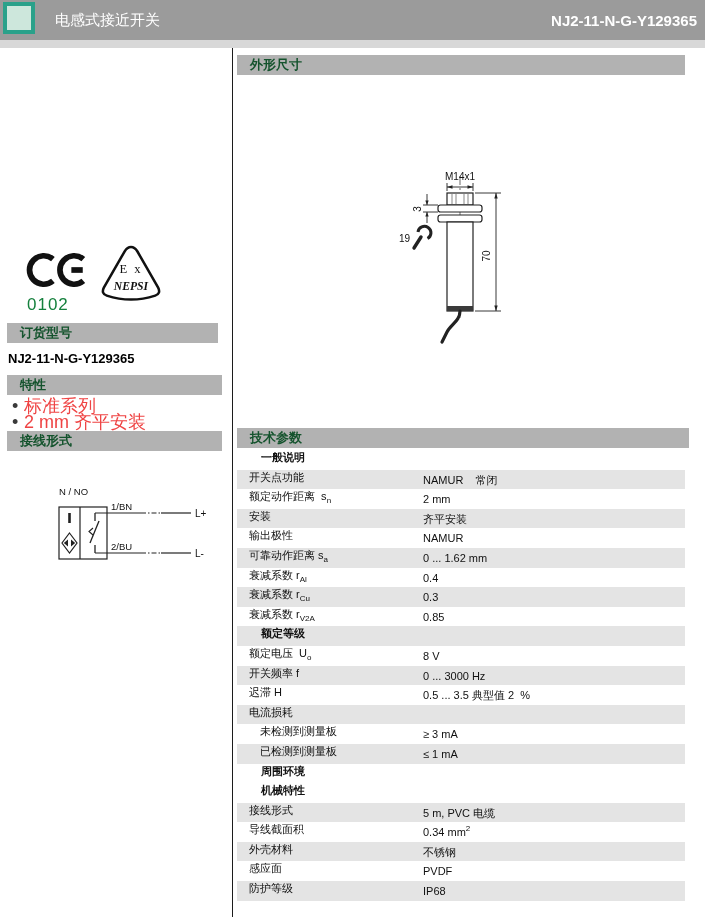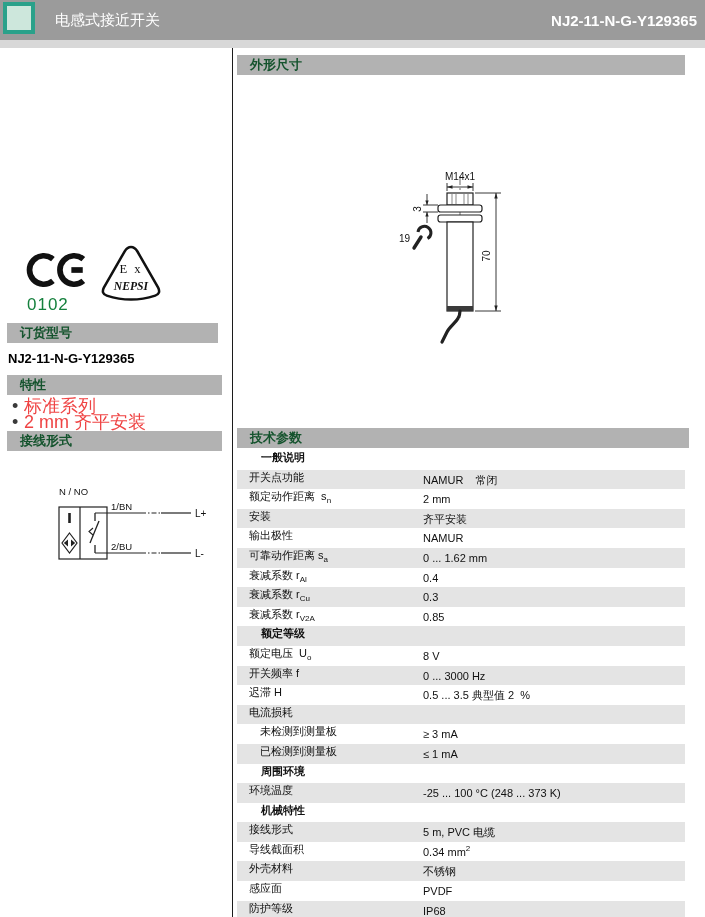--- a/index.html
+++ b/index.html
@@ -261,24 +261,20 @@
     <span class="tval"><span class="vmain">≥ 3 mA</span><sup class="vsup"></sup></span>
   </div>
         <div class="trow gray indent2">
     <span class="tlabel"><span class="lmain">已检测到测量板</span><sub class="lsub"></sub></span>
     <span class="tval"><span class="vmain">≤ 1 mA</span><sup class="vsup"></sup></span>
   </div>
         <div class="trow header">
     <span class="tlabel"><span class="lmain">周围环境</span><sub class="lsub"></sub></span>
     <span class="tval"><span class="vmain"></span><sup class="vsup"></sup></span>
   </div>
-        <div class="trow gray">
-    <span class="tlabel"><span class="lmain">环境温度</span><sub class="lsub"></sub></span>
-    <span class="tval"><span class="vmain">-25 ... 100 °C (248 ... 373 K)</span><sup class="vsup"></sup></span>
-  </div>
         <div class="trow header">
     <span class="tlabel"><span class="lmain">机械特性</span><sub class="lsub"></sub></span>
     <span class="tval"><span class="vmain"></span><sup class="vsup"></sup></span>
   </div>
         <div class="trow gray">
     <span class="tlabel"><span class="lmain">接线形式</span><sub class="lsub"></sub></span>
     <span class="tval"><span class="vmain">5 m, PVC 电缆</span><sup class="vsup"></sup></span>
   </div>
         <div class="trow">
     <span class="tlabel"><span class="lmain">导线截面积</span><sub class="lsub"></sub></span>

